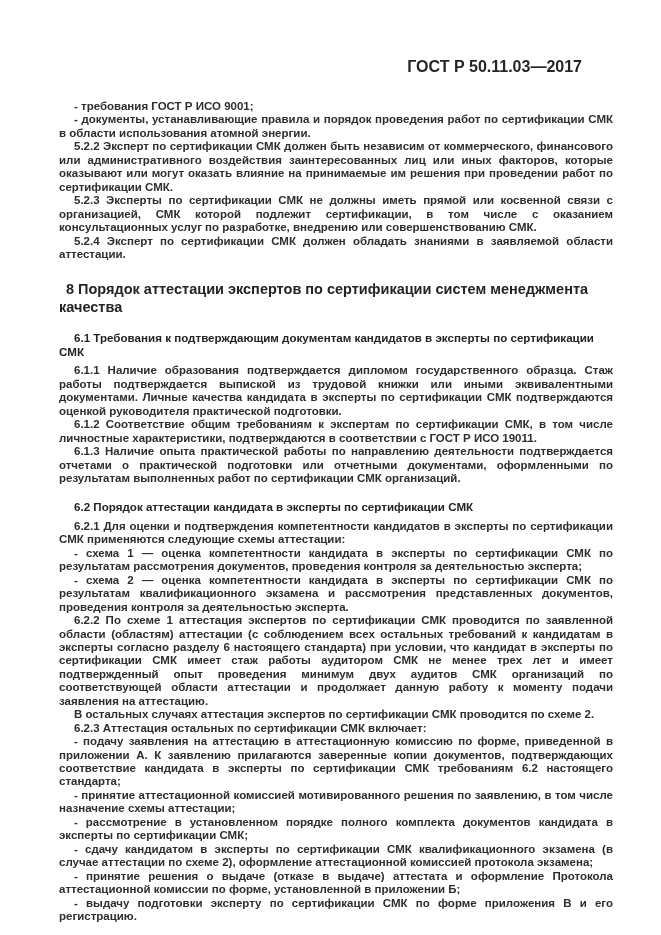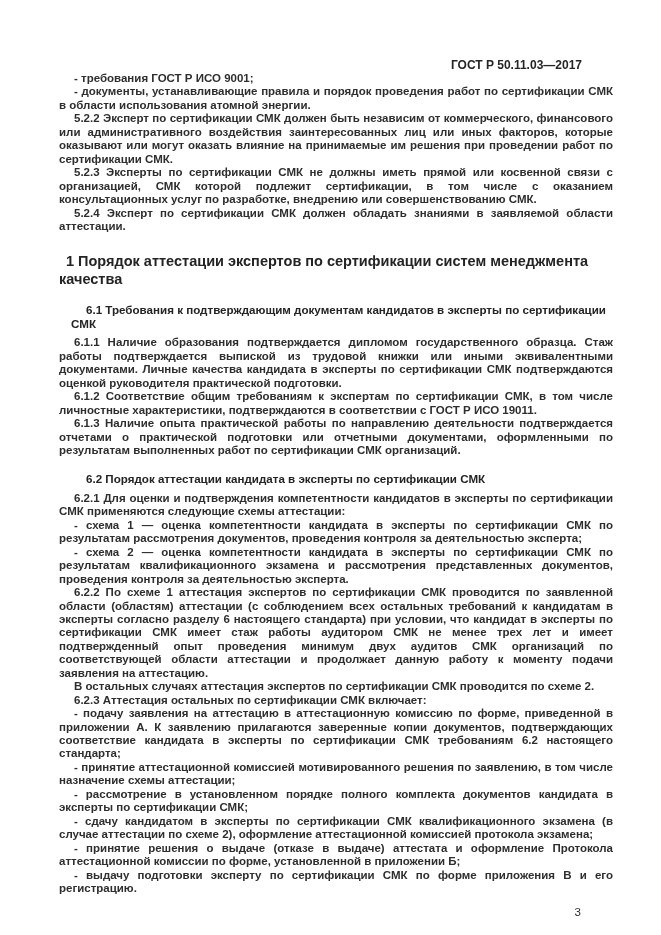--- a/index.html
+++ b/index.html
@@ -17,24 +17,25 @@
     overflow: hidden;
   }
   .content {
     position: absolute;
     top: 58px;
     left: 59px;
     right: 48px;
   }
   .doc-header {
     text-align: right;
-    font-size: 12px;
+    font-size: 16px;
     font-weight: bold;
     color: #252525;
     padding-right: 31px;
+    margin-bottom: 24px;
   }
   .block {
     font-size: 11.5px;
     line-height: 13.45px;
     text-align: justify;
     margin: 0;
   }
   .indent {
     text-indent: 15px;
     font-weight: bold;
@@ -48,21 +49,21 @@
     color: #242424;
     margin: 19px 0 0 0;
   }
   .h2 {
     font-size: 11.6px;
     font-weight: bold;
     line-height: 13.45px;
     text-align: left;
     text-indent: 15px;
     color: #242424;
-    margin: 15px 0 6px 12px;
+    margin: 15px 0 6px 0;
   }
   .footer {
     text-align: right;
     font-size: 11.5px;
     color: #2e2e2e;
     padding-right: 32px;
     margin-top: 11px;
   }
 </style>
 </head>
@@ -72,21 +73,21 @@
   <div class="content">
 
     <div class="doc-header">ГОСТ Р 50.11.03—2017</div>
 
     <p class="block indent">- требования ГОСТ Р ИСО 9001;</p>
     <p class="block indent">- документы, устанавливающие правила и порядок проведения работ по сертификации СМК в области использования атомной энергии.</p>
     <p class="block indent">5.2.2 Эксперт по сертификации СМК должен быть независим от коммерческого, финансового или административного воздействия заинтересованных лиц или иных факторов, которые оказывают или могут оказать влияние на принимаемые им решения при проведении работ по сертификации СМК.</p>
     <p class="block indent">5.2.3 Эксперты по сертификации СМК не должны иметь прямой или косвенной связи с организацией, СМК которой подлежит сертификации, в том числе с оказанием консультационных услуг по разработке, внедрению или совершенствованию СМК.</p>
     <p class="block indent">5.2.4 Эксперт по сертификации СМК должен обладать знаниями в заявляемой области аттестации.</p>
 
-    <p class="block h1">1 Порядок аттестации экспертов по сертификации систем менеджмента качества</p>
+    <p class="block h1">8 Порядок аттестации экспертов по сертификации систем менеджмента качества</p>
 
     <p class="block h2">6.1 Требования к подтверждающим документам кандидатов в эксперты по сертификации СМК</p>
     <p class="block indent">6.1.1 Наличие образования подтверждается дипломом государственного образца. Стаж работы подтверждается выпиской из трудовой книжки или иными эквивалентными документами. Личные качества кандидата в эксперты по сертификации СМК подтверждаются оценкой руководителя практической подготовки.</p>
     <p class="block indent">6.1.2 Соответствие общим требованиям к экспертам по сертификации СМК, в том числе личностные характеристики, подтверждаются в соответствии с ГОСТ Р ИСО 19011.</p>
     <p class="block indent">6.1.3 Наличие опыта практической работы по направлению деятельности подтверждается отчетами о практической подготовки или отчетными документами, оформленными по результатам выполненных работ по сертификации СМК организаций.</p>
 
     <p class="block h2">6.2 Порядок аттестации кандидата в эксперты по сертификации СМК</p>
     <p class="block indent">6.2.1 Для оценки и подтверждения компетентности кандидатов в эксперты по сертификации СМК применяются следующие схемы аттестации:</p>
     <p class="block indent">- схема 1 — оценка компетентности кандидата в эксперты по сертификации СМК по результатам рассмотрения документов, проведения контроля за деятельностью эксперта;</p>
     <p class="block indent">- схема 2 — оценка компетентности кандидата в эксперты по сертификации СМК по результатам квалификационного экзамена и рассмотрения представленных документов, проведения контроля за деятельностью эксперта.</p>

